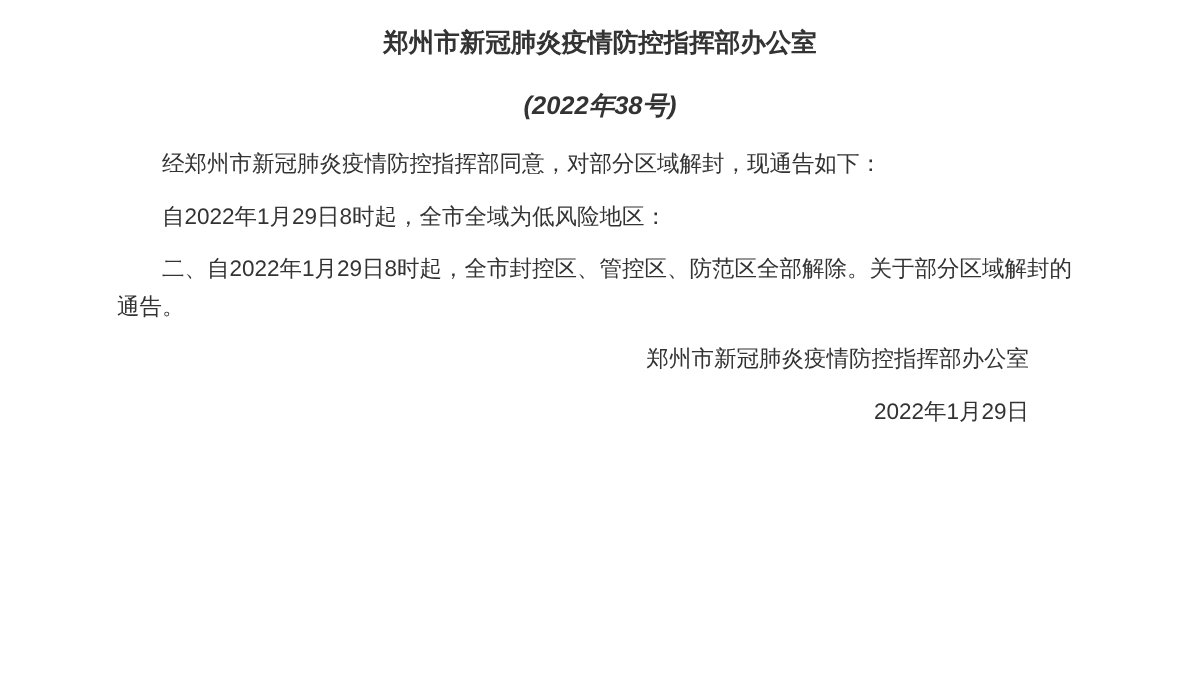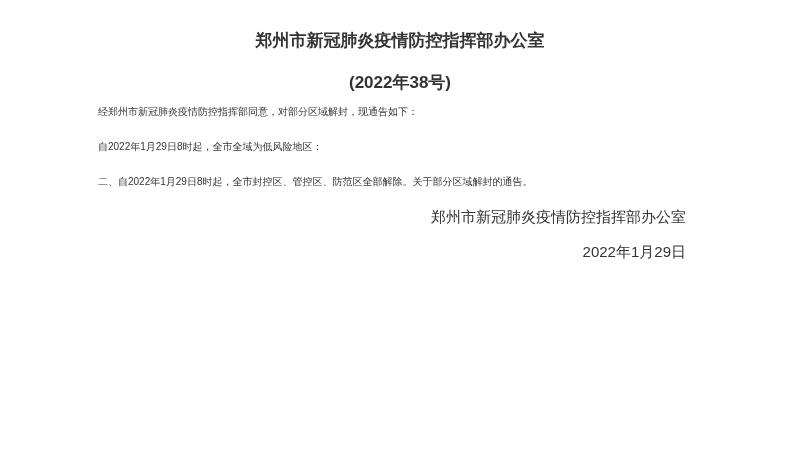--- a/index.html
+++ b/index.html
@@ -10,35 +10,36 @@
     width: 800px;
     height: 450px;
     background: #ffffff;
     overflow: hidden;
     font-family: "Liberation Sans", "DejaVu Sans", sans-serif;
     color: #333333;
   }
   .page {
     width: 644px;
     margin: 0 auto;
-    padding-top: 28px;
+    padding-top: 16px;
   }
   .title-line {
     font-size: 17px;
     font-weight: bold;
     text-align: center;
     line-height: 25px;
     margin: 0 0 17px 0;
     color: #333333;
   }
   .title-line.doc-num {
-    margin-bottom: 4px;
+    margin-bottom: 14px;
+    font-style: italic;
   }
   .para {
-    font-size: 10px;
+    font-size: 15px;
     line-height: 25px;
     margin: 0 0 10px 0;
     text-indent: 2em;
     color: #333333;
     letter-spacing: 0;
   }
   .sig-line {
     font-size: 15px;
     line-height: 25px;
     margin: 0 0 10px 0;

